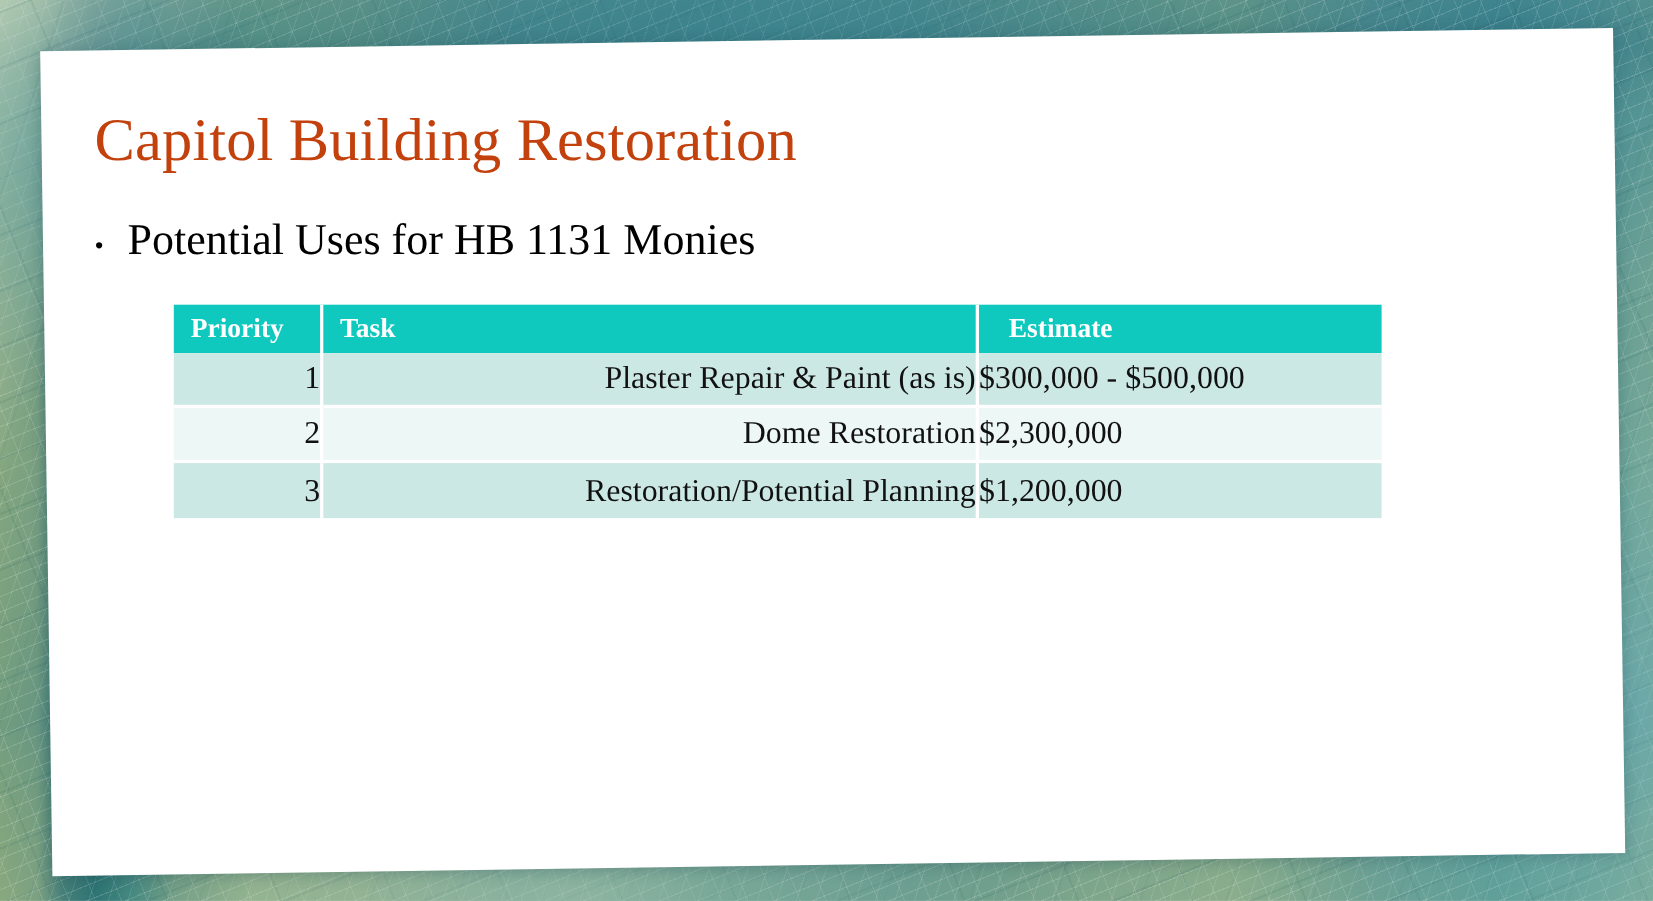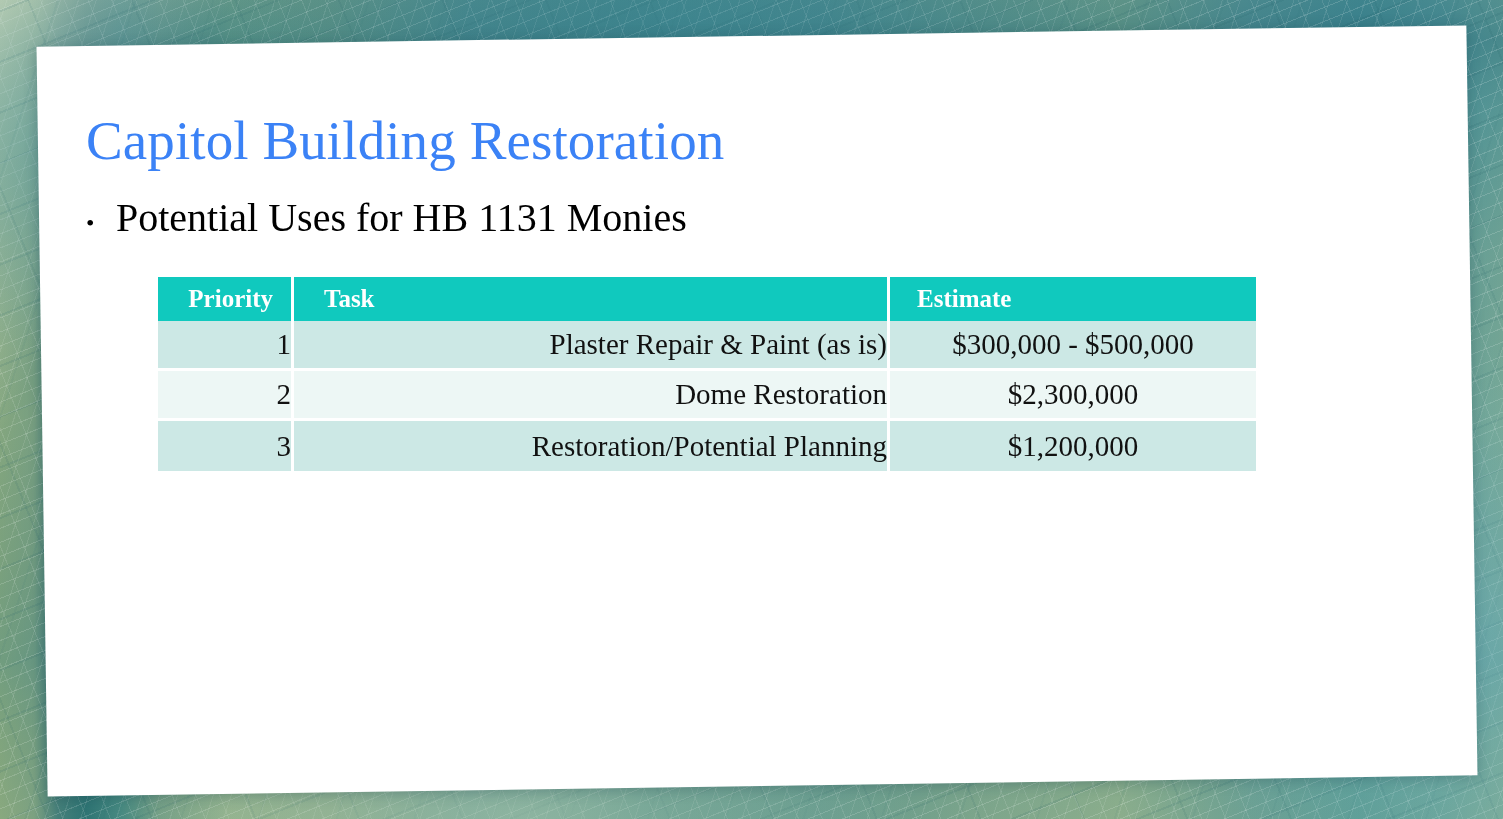--- a/index.html
+++ b/index.html
@@ -143,24 +143,24 @@
     position: absolute;
     left: 0;
     top: 0;
     width: 1503px;
     height: 819px;
   }
 
   .slide-title {
     position: absolute;
     left: 86px;
-    top: 112px;
+    top: 98px;
     font-size: 55px;
     line-height: 1.06;
-    color: #3b82f6;
+    color: #c2410c;
     letter-spacing: 0.1px;
     white-space: nowrap;
     font-family: "Liberation Serif", "DejaVu Serif", serif;
   }
 
   .bullet-row {
     position: absolute;
     left: 86px;
     top: 194px;
     display: flex;
@@ -207,42 +207,42 @@
     height: 44px;
     background: #10C9BE;
     color: #ffffff;
     font-size: 25px;
     font-weight: bold;
     text-align: left;
     border-right: 3px solid #ffffff;
     box-sizing: border-box;
   }
   .tbl thead th:last-child { border-right: 0; }
-  .tbl thead th.th-priority { padding-right: 18px; text-align: right; }
-  .tbl thead th.th-task     { padding-left: 30px; }
+  .tbl thead th.th-priority { padding-right: 33px; text-align: right; }
+  .tbl thead th.th-task     { padding-left: 15px; }
   .tbl thead th.th-estimate { padding-left: 27px; }
 
   .tbl tbody tr { height: 50px; }
   .tbl tbody td {
     font-size: 29px;
     color: #111111;
     height: 50px;
     box-sizing: border-box;
     border-right: 3px solid #ffffff;
     border-bottom: 3px solid #ffffff;
   }
   .tbl tbody td:last-child { border-right: 0; }
   .tbl tbody tr:last-child td { border-bottom: 0; }
 
   .tbl tbody tr.band-a td { background: #CCE8E5; }
   .tbl tbody tr.band-b td { background: #EDF7F5; }
 
   .td-priority { text-align: right; padding-right: 42px; }
   .td-task     { text-align: right;  padding-left: 14px; }
-  .td-estimate { text-align: center;  padding-left: 14px; }
+  .td-estimate { text-align: left;  padding-left: 14px; }
 </style>
 </head>
 <body>
 
 <div class="stage">
 
   <div class="bg"></div>
   <div class="bg-hatch"></div>
   <div class="bg-hatch2"></div>
   <div class="bg-soft"></div>

